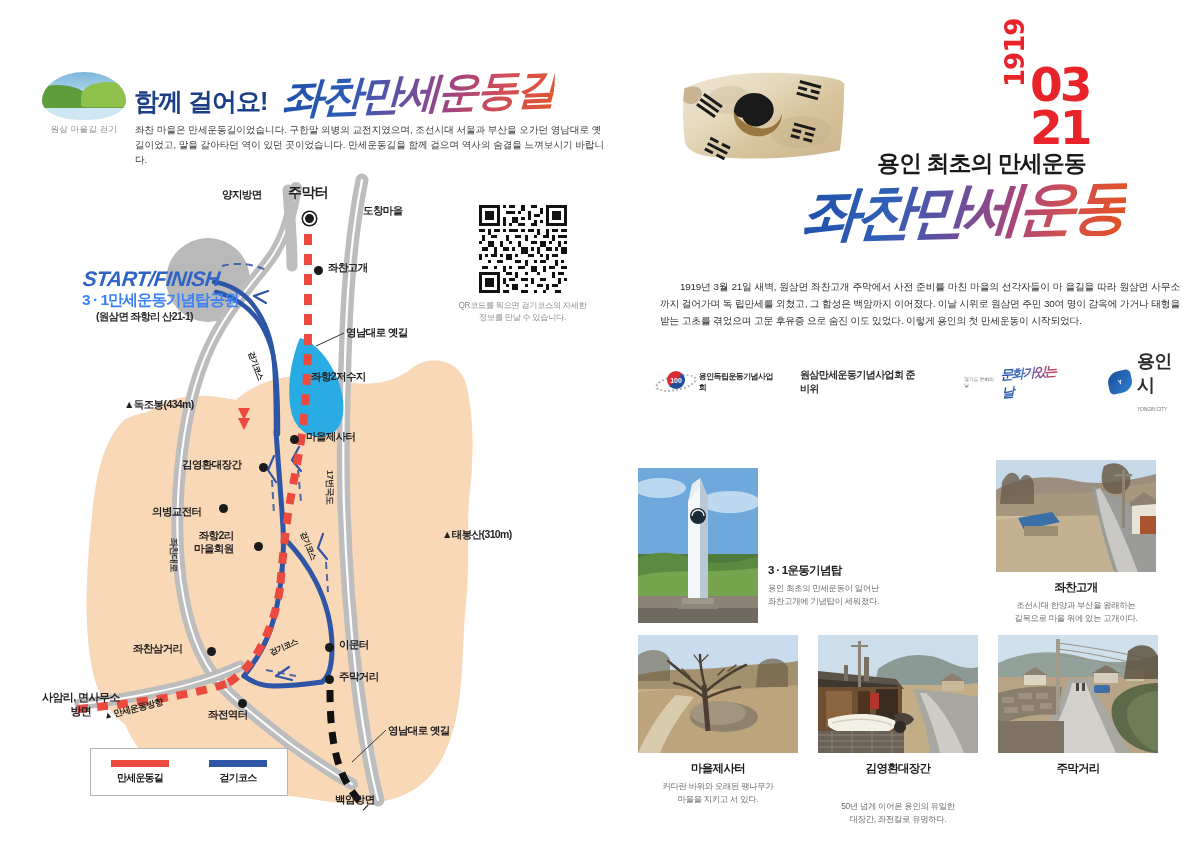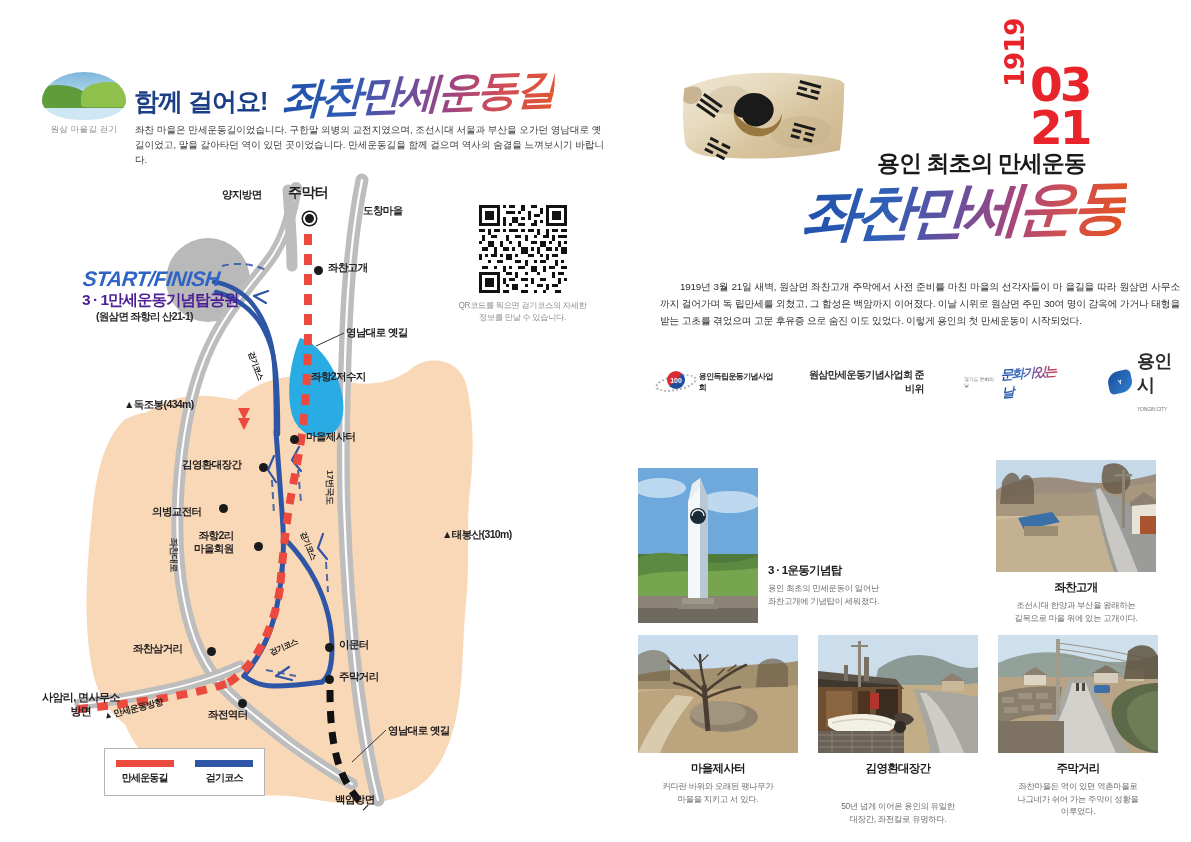--- a/index.html
+++ b/index.html
@@ -111,21 +111,21 @@
   #start-finish {
     position: absolute; left: 82px; top: 268px; z-index: 6;
   }
   #sf-title {
     font-size: 21px; font-weight: 800; color: #2f63c4;
     letter-spacing: -0.5px; line-height: 1;
     font-style: italic; transform: skewX(-6deg);
     transform-origin: left bottom;
   }
   #sf-name {
-    font-size: 15.5px; font-weight: 700; color: #4c1d95;
+    font-size: 15.5px; font-weight: 700; color: #3b82f6;
     letter-spacing: -1px; margin-top: 3px; line-height: 1.05;
   }
   #sf-addr {
     font-size: 10.5px; font-weight: 700; color: #2b2b2b;
     letter-spacing: -0.7px; margin-top: 2px; padding-left: 14px;
   }
 
   
   #qr-block {
     position: absolute; left: 455px; top: 205px; width: 135px;
@@ -135,22 +135,22 @@
     width: 88px; height: 88px; margin: 0 auto;
     background-color: #fff;
   }
   #qr-caption {
     margin-top: 7px; font-size: 8.2px; color: #8c8c8c;
     line-height: 1.5; letter-spacing: -0.3px;
   }
 
   
   #map-legend {
-    position: absolute; left: 104px; top: 748px;
-    width: 161px; height: 48px;
+    position: absolute; left: 90px; top: 748px;
+    width: 198px; height: 48px;
     border: 1px solid #b4b4b4; background: #fff;
     display: flex; align-items: center; z-index: 8;
   }
   .legend-item {
     flex: 1; text-align: center;
   }
   .legend-swatch {
     width: 58px; height: 7px; margin: 0 auto 4px;
   }
   .legend-text {
@@ -205,21 +205,21 @@
   #rp-body .indent { padding-left: 20px; }
 
   
   #partner-row {
     position: absolute; left: 655px; top: 360px;
     width: 530px; height: 44px;
     display: flex; align-items: center;
   }
   .partner { display: flex; align-items: center; gap: 5px; }
   #partner-1 { margin-left: 0; }
-  #partner-2 { margin-left: 26px; text-align: right; }
+  #partner-2 { margin-left: 26px; }
   #partner-3 { margin-left: 40px; }
   #partner-4 { margin-left: 46px; }
   .partner-name {
     font-size: 8px; font-weight: 700; color: #2b2b2b; letter-spacing: -0.6px;
   }
   .partner-name.lg { font-size: 10px; }
   .partner-name.xl { font-size: 18px; font-weight: 800; }
   .partner-sub { font-size: 5px; color: #777; letter-spacing: -0.2px; }
   .p1-mark {
     width: 42px; height: 26px; position: relative;
@@ -872,17 +872,14 @@
       </g>
 
       <path d="M130,16 C142,6 156,10 160,22 L160,44 L126,44 Z" fill="#5e5340" opacity=".85"></path>
 
       <rect x="78" y="48" width="3" height="8" fill="#4a4338"></rect>
       <rect x="84" y="48" width="3" height="8" fill="#54483c"></rect>
     </svg>
   </div>
   <div style="width:160px; margin-top:8px;">
     <div class="photo-cap-title cap-center">주막거리</div>
-    <div class="photo-cap-desc cap-center" style="white-space:pre-line;">좌찬마을은 역이 있던 역촌마을로
-나그네가 쉬어 가는 주막이 성황을
-이루었다.</div>
   </div>
 </div>
 
 </body></html>

